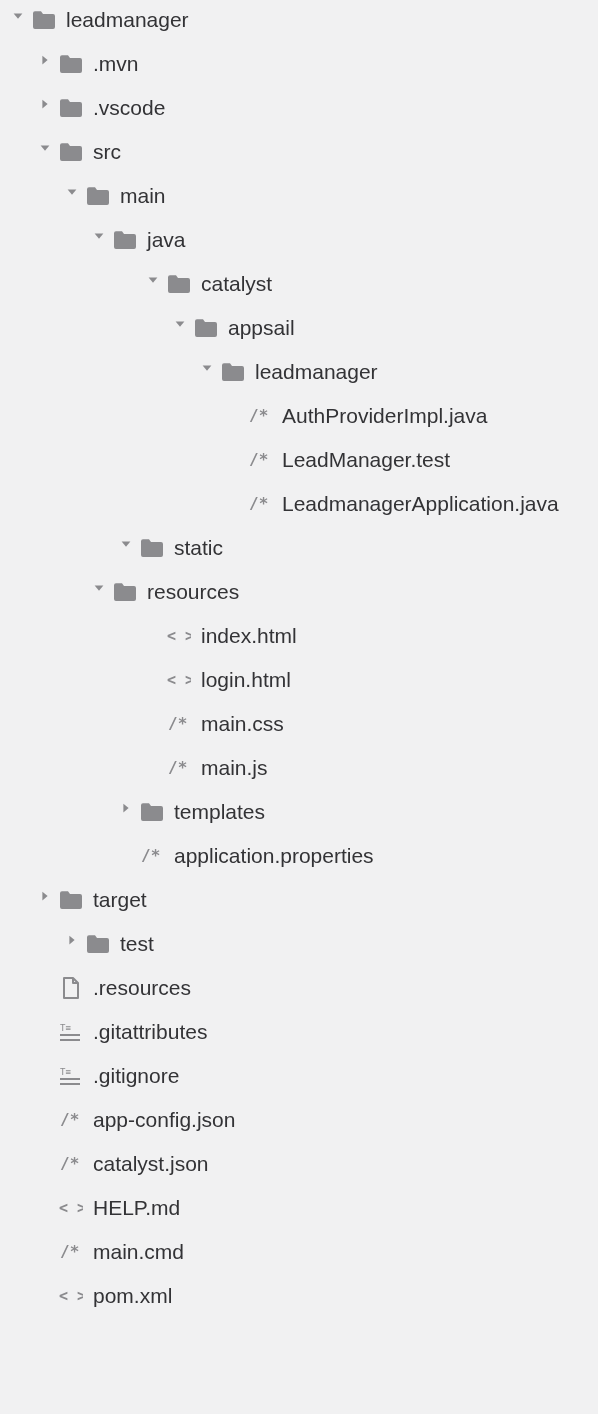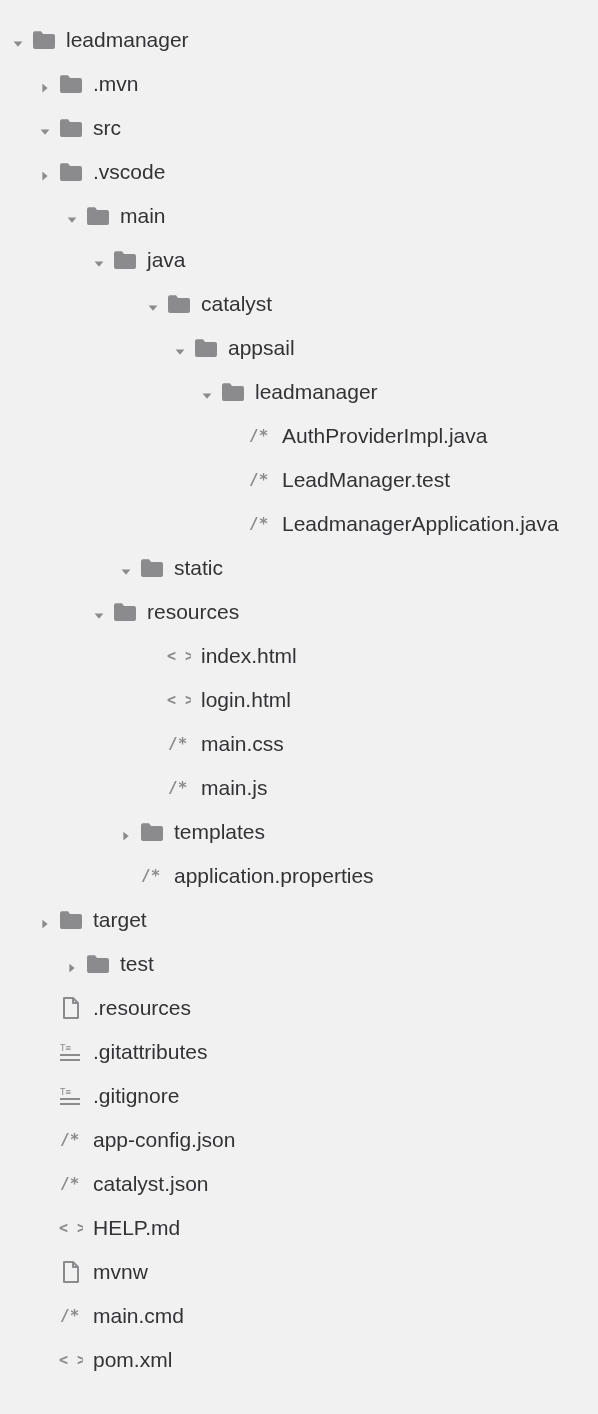--- a/index.html
+++ b/index.html
@@ -7,21 +7,21 @@
     margin: 0;
     padding: 8px 0;
     background: #f1f1f2;
     font-family: -apple-system, BlinkMacSystemFont, "Segoe UI", Helvetica, Arial, sans-serif;
     font-size: 21px;
     color: #333336;
     width: 598px;
   }
   .row {
     display: flex;
-    align-items: flex-end;
+    align-items: flex-start;
     height: 44px;
     white-space: nowrap;
     cursor: default;
     user-select: none;
   }
   .indent { display: inline-block; }
   .chevron {
     width: 16px;
     height: 16px;
     flex: 0 0 16px;
@@ -77,47 +77,47 @@
         <svg width="24" height="20" viewBox="0 0 24 20">
       <path d="M1 3.2 Q1 1.2 3 1.2 L9 1.2 L11 4 L21 4 Q23 4 23 6 L23 17 Q23 19 21 19 L3 19 Q1 19 1 17 Z" fill="#8b8b8e"></path>
     </svg>
       </span>
       <span class="label">.mvn</span>
     </div>
     <div class="row">
       <span class="indent" style="width: 37px;"></span>
       <span class="chevron">
         <svg width="14" height="14" viewBox="0 0 16 16">
+    <g transform="rotate(-90 8 8)">
+      <path d="M3 5 L8 11 L13 5 Z" fill="#8b8b8e"></path>
+    </g>
+  </svg>
+      </span>
+      <span class="icon">
+        <svg width="24" height="20" viewBox="0 0 24 20">
+      <path d="M1 3.2 Q1 1.2 3 1.2 L9 1.2 L11 4 L21 4 Q23 4 23 6 L23 17 Q23 19 21 19 L3 19 Q1 19 1 17 Z" fill="#8b8b8e"></path>
+    </svg>
+      </span>
+      <span class="label">.vscode</span>
+    </div>
+    <div class="row">
+      <span class="indent" style="width: 37px;"></span>
+      <span class="chevron">
+        <svg width="14" height="14" viewBox="0 0 16 16">
     <g transform="rotate(0 8 8)">
       <path d="M3 5 L8 11 L13 5 Z" fill="#8b8b8e"></path>
     </g>
   </svg>
       </span>
       <span class="icon">
         <svg width="24" height="20" viewBox="0 0 24 20">
       <path d="M1 3.2 Q1 1.2 3 1.2 L9 1.2 L11 4 L21 4 Q23 4 23 6 L23 17 Q23 19 21 19 L3 19 Q1 19 1 17 Z" fill="#8b8b8e"></path>
     </svg>
       </span>
       <span class="label">src</span>
-    </div>
-    <div class="row">
-      <span class="indent" style="width: 37px;"></span>
-      <span class="chevron">
-        <svg width="14" height="14" viewBox="0 0 16 16">
-    <g transform="rotate(-90 8 8)">
-      <path d="M3 5 L8 11 L13 5 Z" fill="#8b8b8e"></path>
-    </g>
-  </svg>
-      </span>
-      <span class="icon">
-        <svg width="24" height="20" viewBox="0 0 24 20">
-      <path d="M1 3.2 Q1 1.2 3 1.2 L9 1.2 L11 4 L21 4 Q23 4 23 6 L23 17 Q23 19 21 19 L3 19 Q1 19 1 17 Z" fill="#8b8b8e"></path>
-    </svg>
-      </span>
-      <span class="label">.vscode</span>
     </div>
     <div class="row">
       <span class="indent" style="width: 64px;"></span>
       <span class="chevron">
         <svg width="14" height="14" viewBox="0 0 16 16">
     <g transform="rotate(0 8 8)">
       <path d="M3 5 L8 11 L13 5 Z" fill="#8b8b8e"></path>
     </g>
   </svg>
       </span>
@@ -414,31 +414,20 @@
         <svg width="24" height="18" viewBox="0 0 24 18">
       <text x="0" y="14" font-family="Menlo,Consolas,monospace" font-size="15" fill="#8b8b8e" font-weight="600">&lt; &gt;</text>
     </svg>
       </span>
       <span class="label">HELP.md</span>
     </div>
     <div class="row">
       <span class="indent" style="width: 37px;"></span>
       <span class="chevron hidden"></span>
       <span class="icon">
-        <svg width="20" height="24" viewBox="0 0 20 24">
-      <path d="M3 2 L12 2 L17 7 L17 22 L3 22 Z" fill="none" stroke="#8b8b8e" stroke-width="2" stroke-linejoin="round"></path>
-      <path d="M12 2 L12 7 L17 7" fill="none" stroke="#8b8b8e" stroke-width="2" stroke-linejoin="round"></path>
-    </svg>
-      </span>
-      <span class="label">mvnw</span>
-    </div>
-    <div class="row">
-      <span class="indent" style="width: 37px;"></span>
-      <span class="chevron hidden"></span>
-      <span class="icon">
         <svg width="24" height="18" viewBox="0 0 24 18">
       <text x="1" y="14" font-family="Menlo,Consolas,monospace" font-size="16" fill="#8b8b8e" font-weight="600">/*</text>
     </svg>
       </span>
       <span class="label">main.cmd</span>
     </div>
     <div class="row">
       <span class="indent" style="width: 37px;"></span>
       <span class="chevron hidden"></span>
       <span class="icon">

